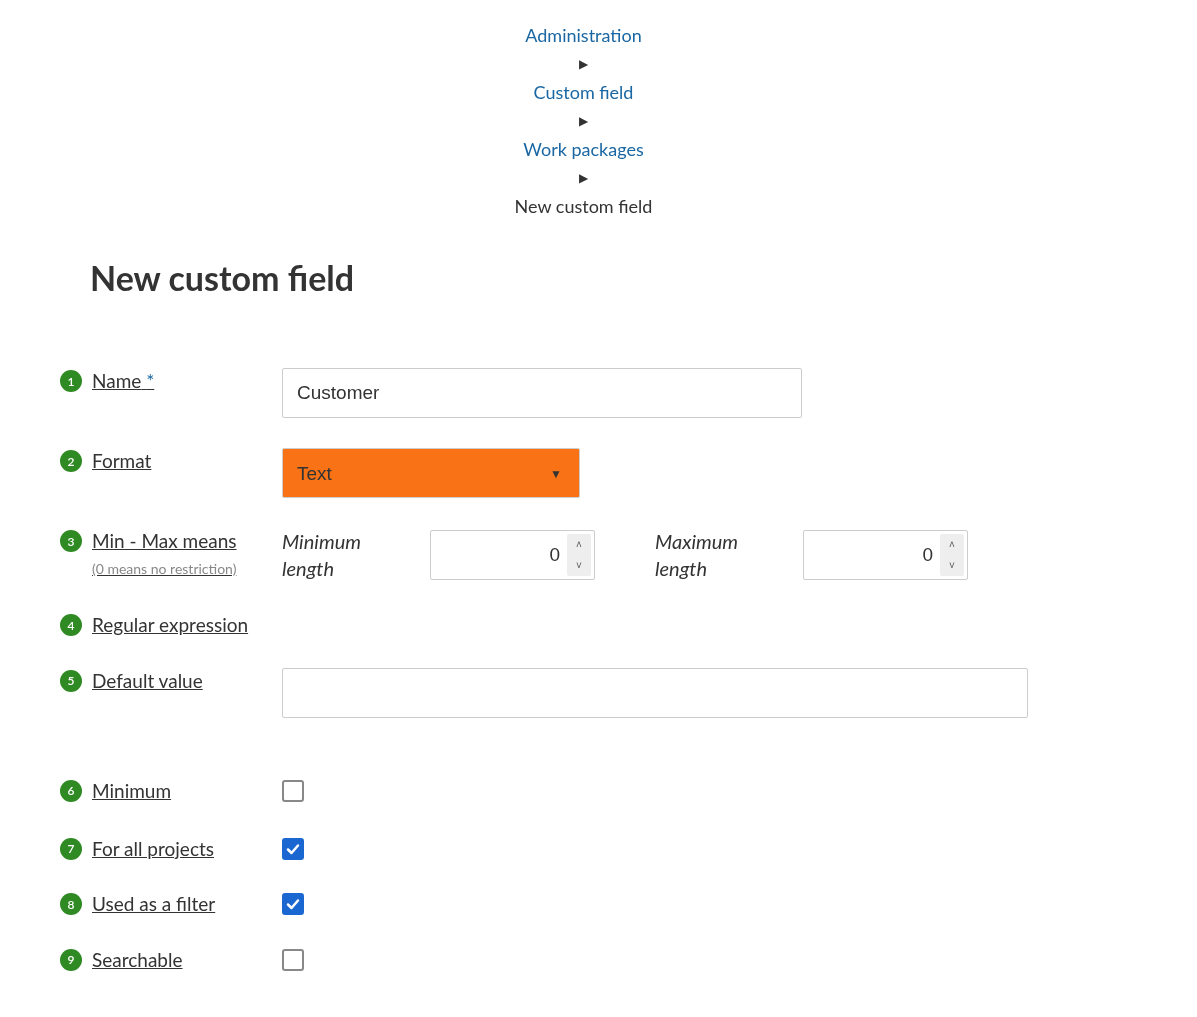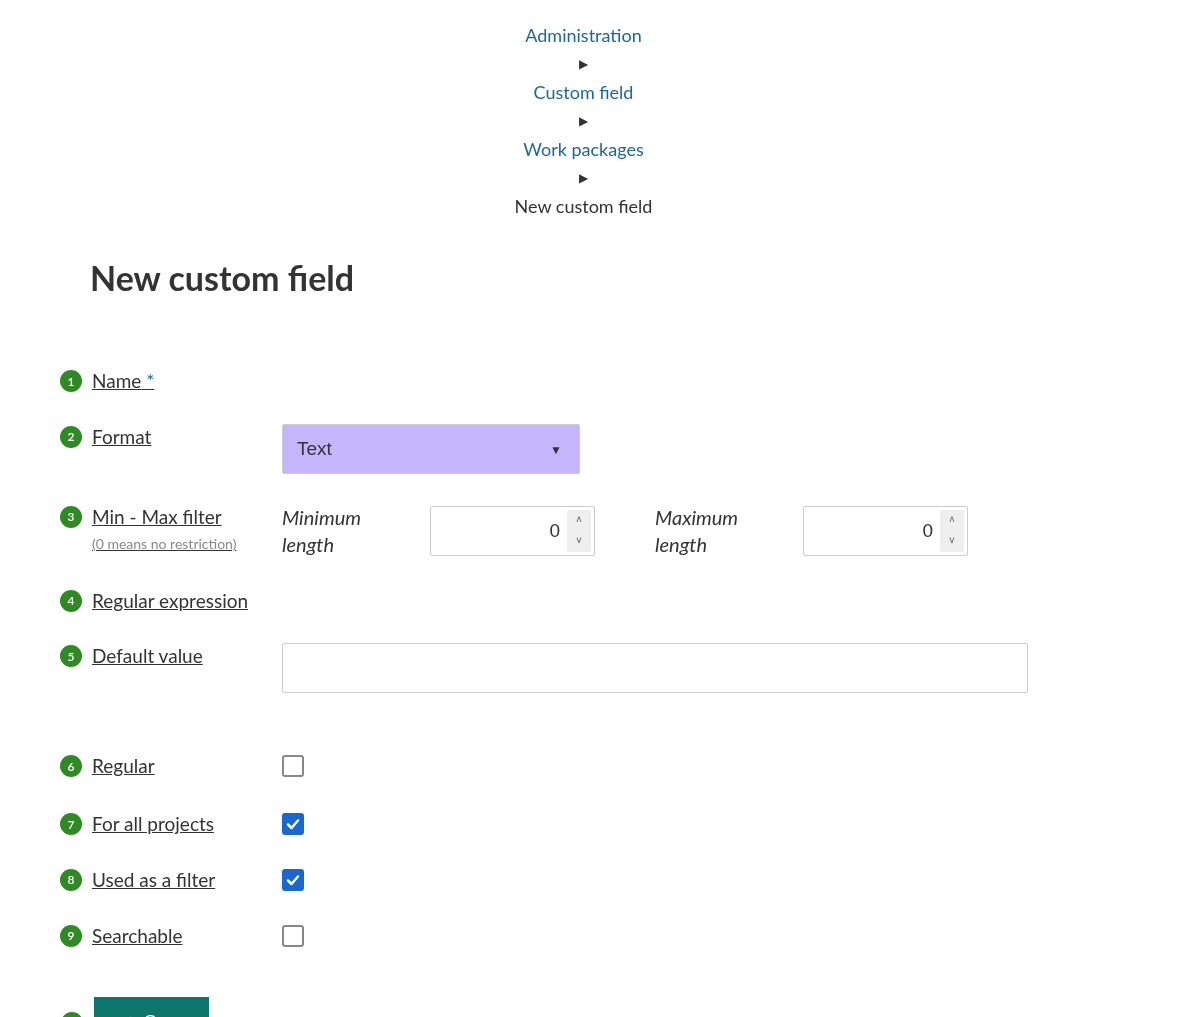--- a/index.html
+++ b/index.html
@@ -102,21 +102,21 @@
   .select-input {
     height: 50px;
     border: 1px solid #ccc;
     border-radius: 2px;
     padding: 0 40px 0 14px;
     font-size: 19px;
     color: #333;
     width: 100%;
     appearance: none;
     -webkit-appearance: none;
-    background: #c4b5fd;
+    background: #f97316;
   }
   .select-caret {
     position: absolute;
     right: 18px;
     top: 50%;
     transform: translateY(-50%);
     pointer-events: none;
     font-size: 12px;
     color: #333;
   }
@@ -241,20 +241,23 @@
   <h1 class="title">New custom field</h1>
 
   <div class="form-row">
     <div class="label-col">
       <span class="badge">1</span>
       <span class="label-text">
         <span>Name</span>
         <span class="req">*</span>
       </span>
     </div>
+    <div class="control-col">
+      <input class="text-input" type="text" value="Customer" style="">
+    </div>
   </div>
 
   <div class="form-row">
     <div class="label-col">
       <span class="badge">2</span>
       <span class="label-text">Format</span>
     </div>
     <div class="control-col">
       <div class="select-wrap">
         <select class="select-input">
@@ -262,21 +265,21 @@
         </select>
         <span class="select-caret">▼</span>
       </div>
     </div>
   </div>
 
   <div class="form-row">
     <div class="label-col">
       <span class="badge">3</span>
       <span class="label-text">
-        <span>Min - Max filter</span>
+        <span>Min - Max means</span>
         <div class="label-hint">(0 means no restriction)</div>
       </span>
     </div>
     <div class="control-col">
       <div class="lengths">
         <div class="len-group">
           <span class="len-label">Minimum length</span>
           <div class="num-wrap">
             <input class="num-input" type="text" value="0" style="">
             <div class="spinner">
@@ -312,21 +315,21 @@
       <span class="label-text">Default value</span>
     </div>
     <div class="control-col">
       <input class="wide-input" type="text" value="" style="">
     </div>
   </div>
 
   <div class="form-row">
     <div class="label-col">
       <span class="badge">6</span>
-      <span class="label-text">Regular</span>
+      <span class="label-text">Minimum</span>
     </div>
     <div class="control-col">
       <span class="checkbox">
         
       </span>
     </div>
   </div>
 
   <div class="form-row">
     <div class="label-col">

